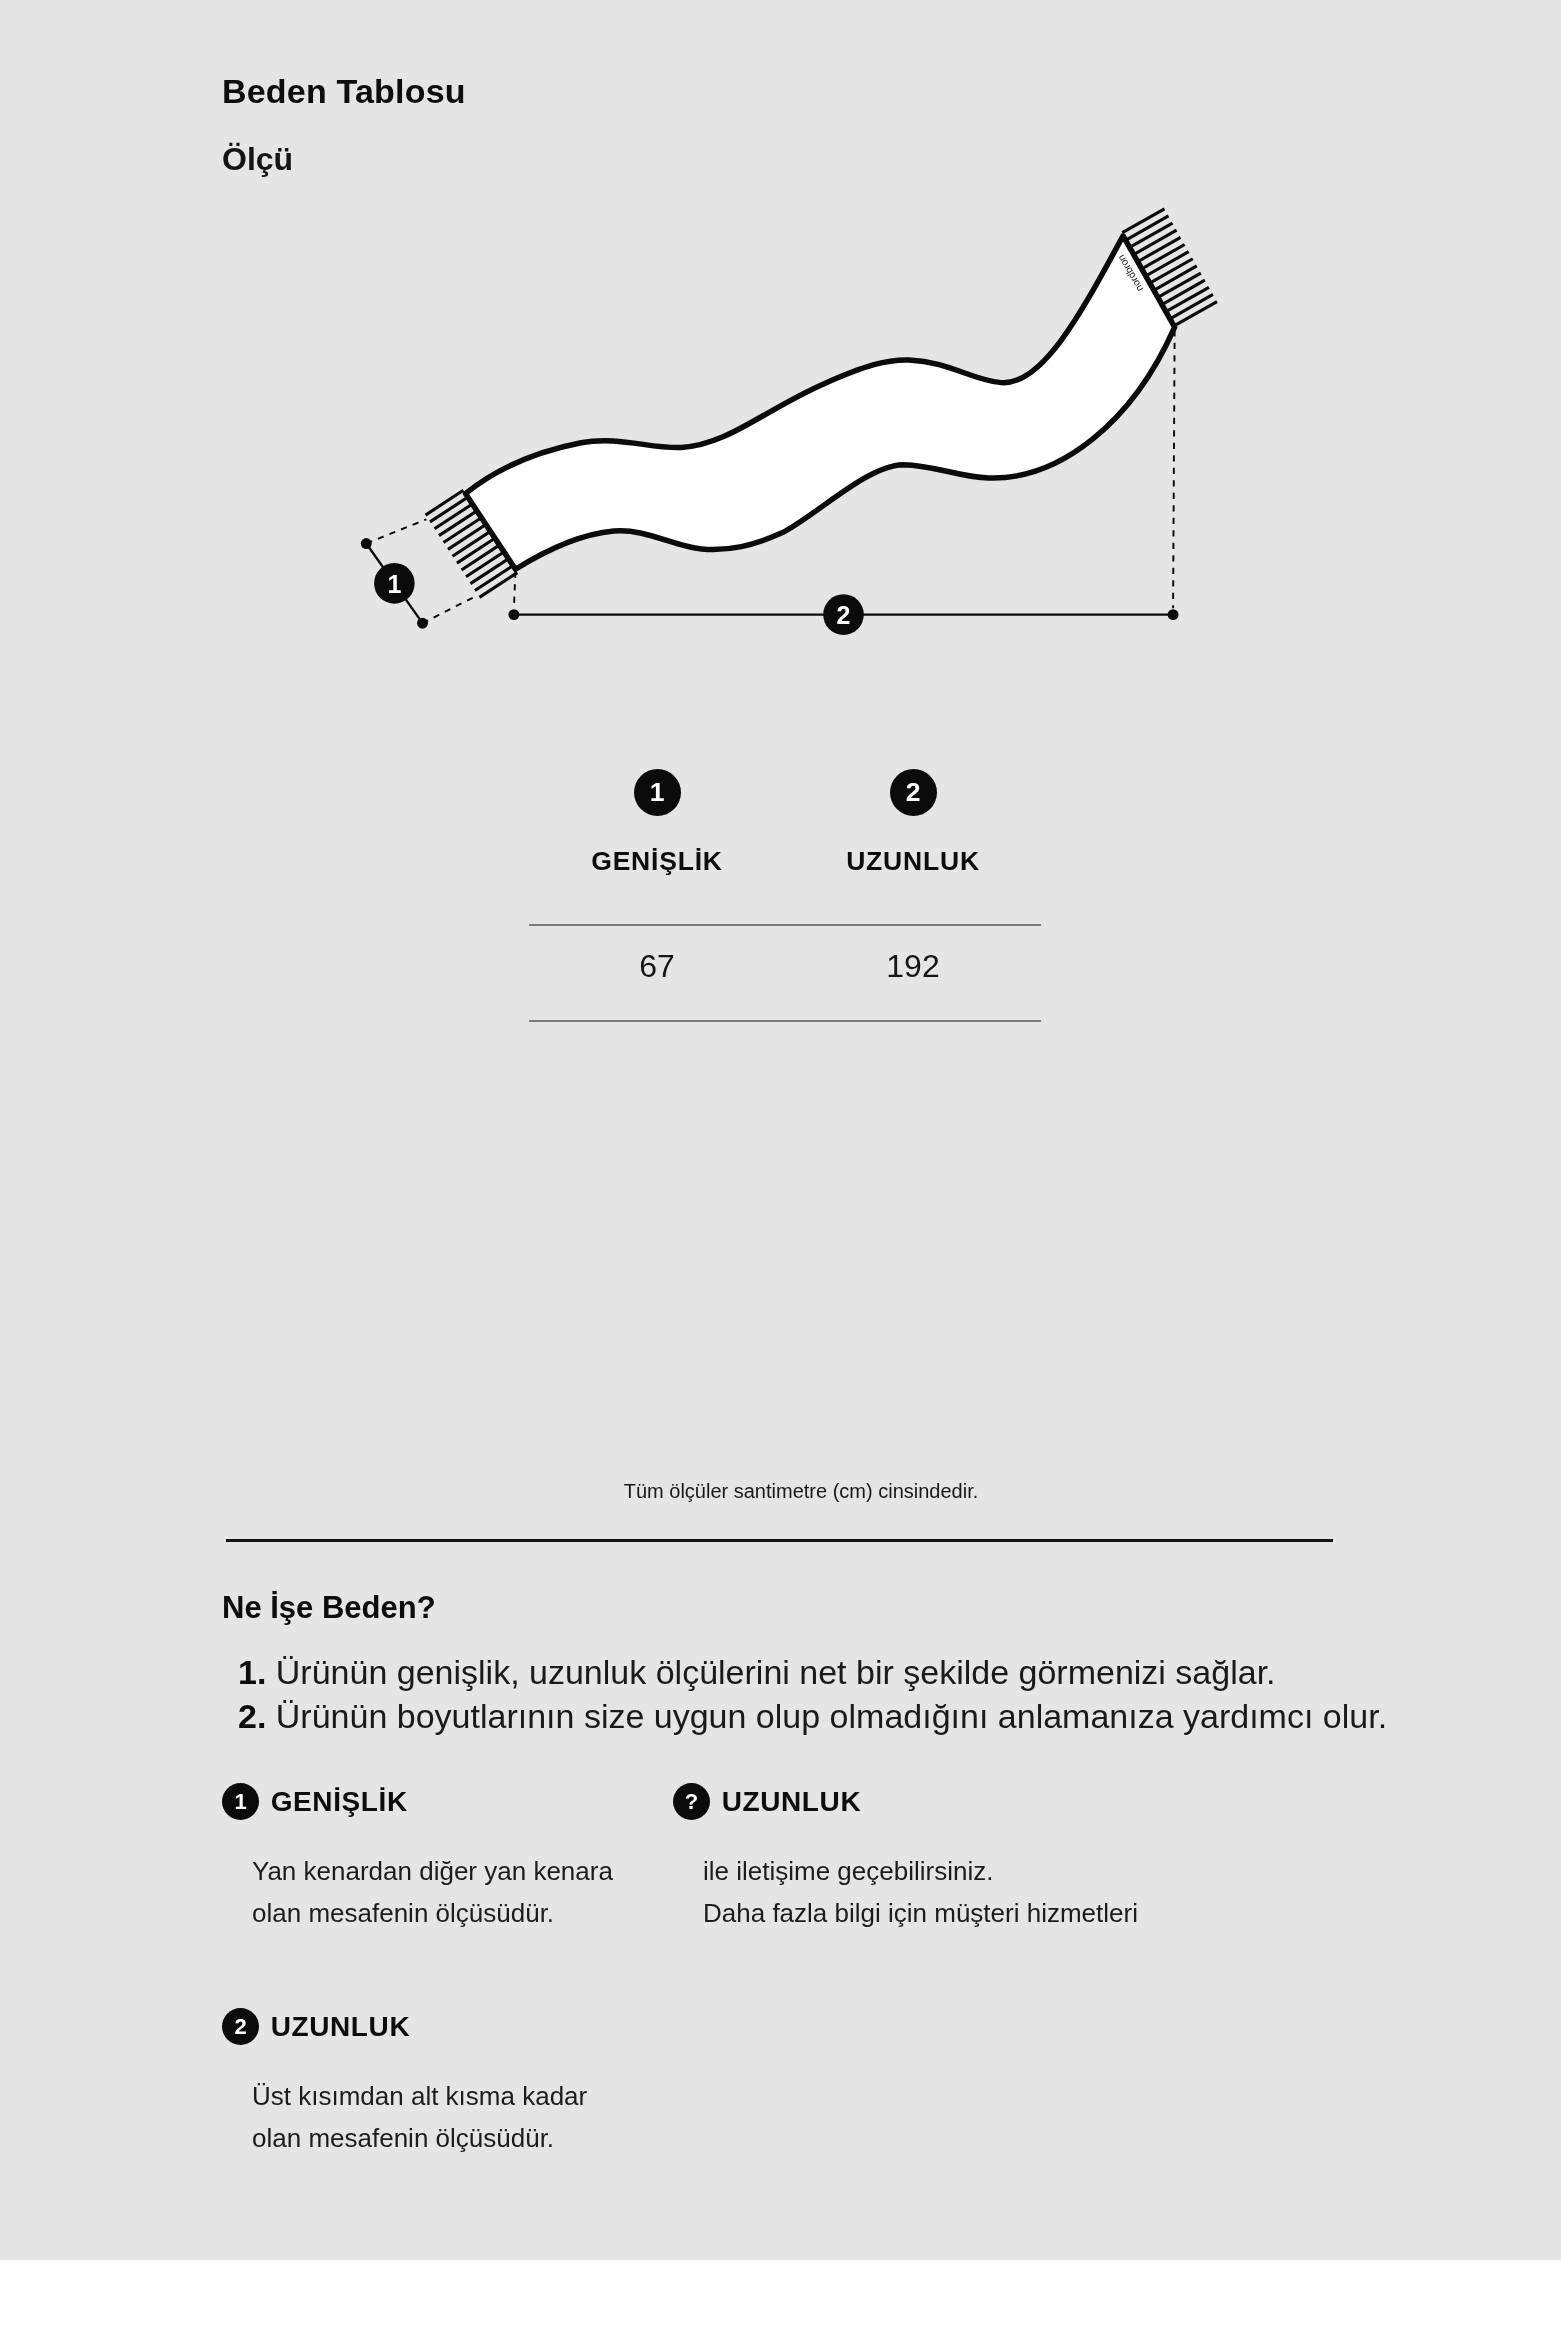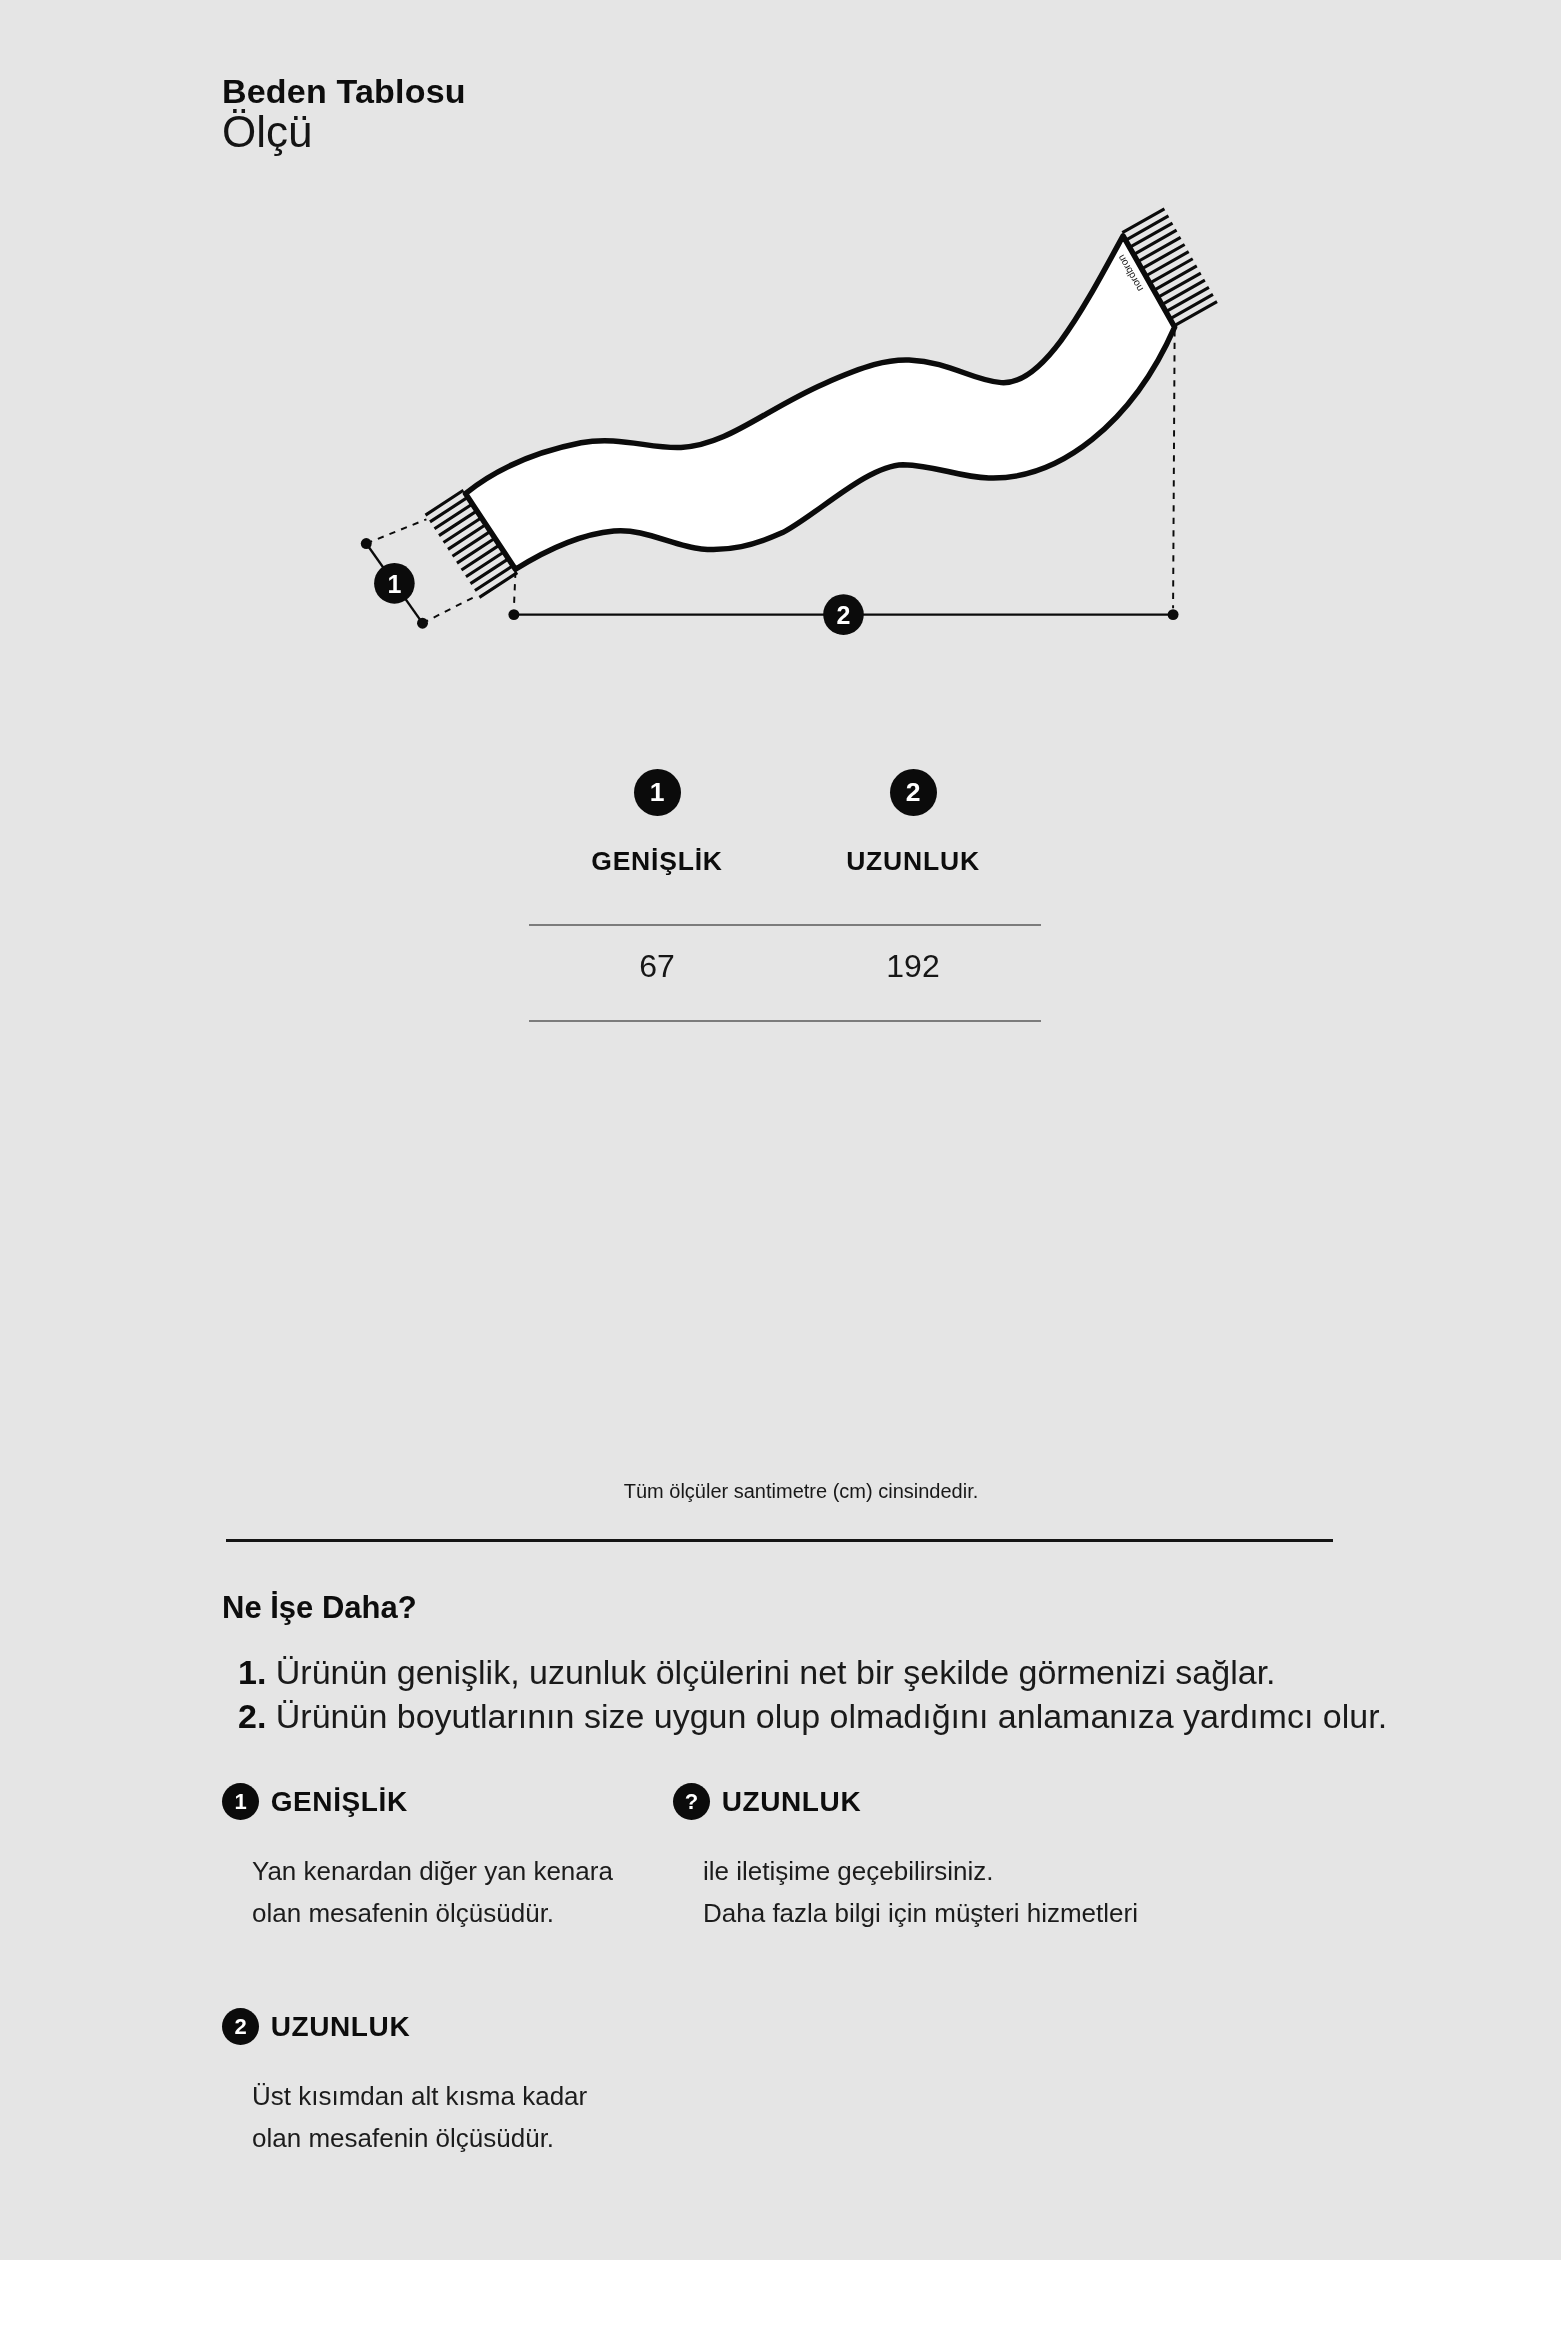--- a/index.html
+++ b/index.html
@@ -3,21 +3,21 @@
 <meta charset="utf-8">
 <style>
   html,body{margin:0;padding:0;background:#ffffff;}
   .page{
     position:relative;width:1561px;height:2260px;background:#e5e5e5;
     font-family:"Liberation Sans",sans-serif;color:#0d0d0d;overflow:hidden;
   }
   
   .header{position:absolute;left:222px;top:70px;}
   .title{font-size:34px;font-weight:bold;line-height:42px;margin:0;letter-spacing:0.2px;}
-  .subtitle{font-size:44px;line-height:39px;font-weight:normal;color:#141414;}
+  .subtitle{font-size:32px;line-height:39px;font-weight:bold;color:#141414;margin-top:28px;}
   
   .scarf{position:absolute;left:328px;top:203px;width:906px;height:453px;}
   
   .size-table{position:absolute;left:529px;top:769px;width:512px;height:258px;}
   .trow{position:absolute;left:0;width:100%;display:flex;}
   .tcol{width:50%;display:flex;justify-content:center;align-items:center;}
   .badges-row{top:0;height:47px;}
   .labels-row{top:79px;height:26.5px;}
   .values-row{top:184px;height:26.5px;}
   .badge{
@@ -129,21 +129,21 @@
       <div class="tcol td">67</div>
       <div class="tcol td">192</div>
     </div>
     <div class="rule r2"></div>
   </section>
 
   <p class="note">Tüm ölçüler santimetre (cm) cinsindedir.</p>
 
   <div class="divider"></div>
 
-  <h2 class="info-heading">Ne İşe Daha?</h2>
+  <h2 class="info-heading">Ne İşe Beden?</h2>
 
   <div class="benefits">
     <p><b>1.</b><span> Ürünün genişlik, uzunluk ölçülerini net bir şekilde görmenizi sağlar.</span></p>
     <p><b>2.</b><span> Ürünün boyutlarının size uygun olup olmadığını anlamanıza yardımcı olur.</span></p>
   </div>
 
   <section class="feature f1">
     <div class="f-head">
       <span class="badge sm">1</span>
       <span class="f-title">GENİŞLİK</span>

